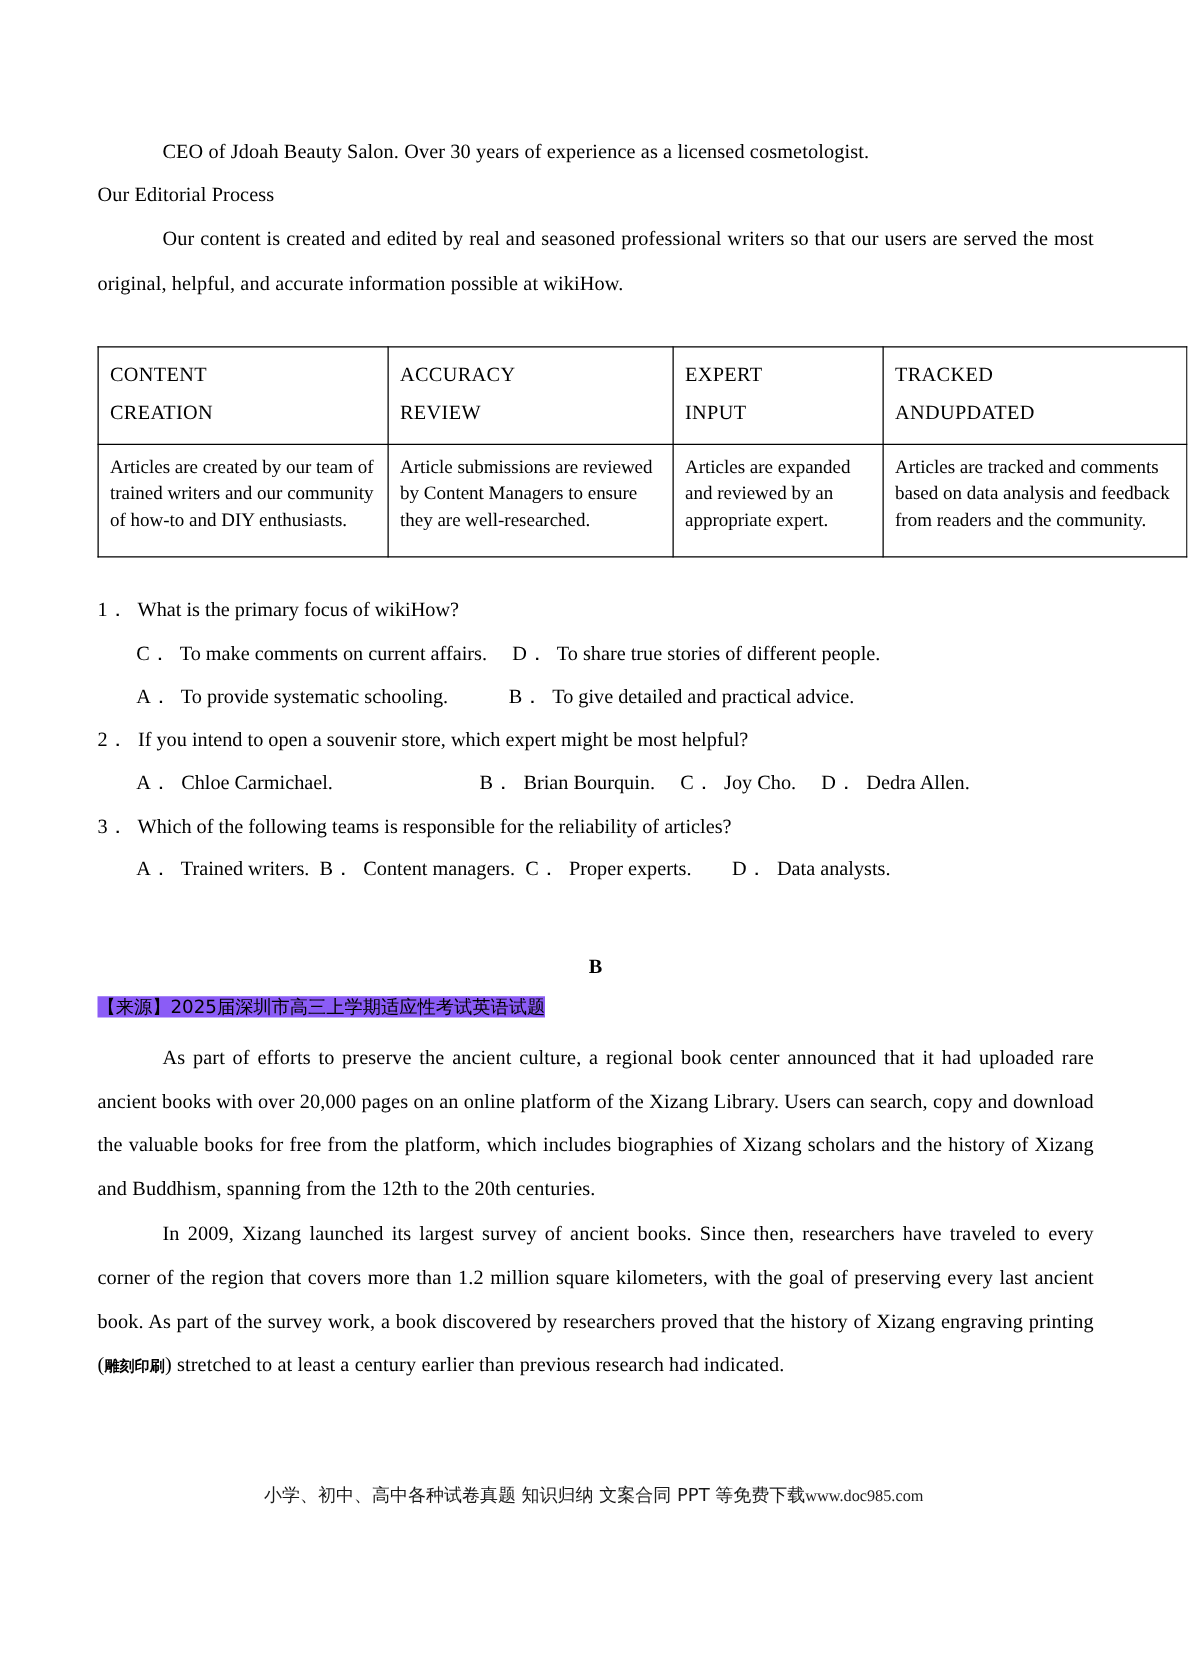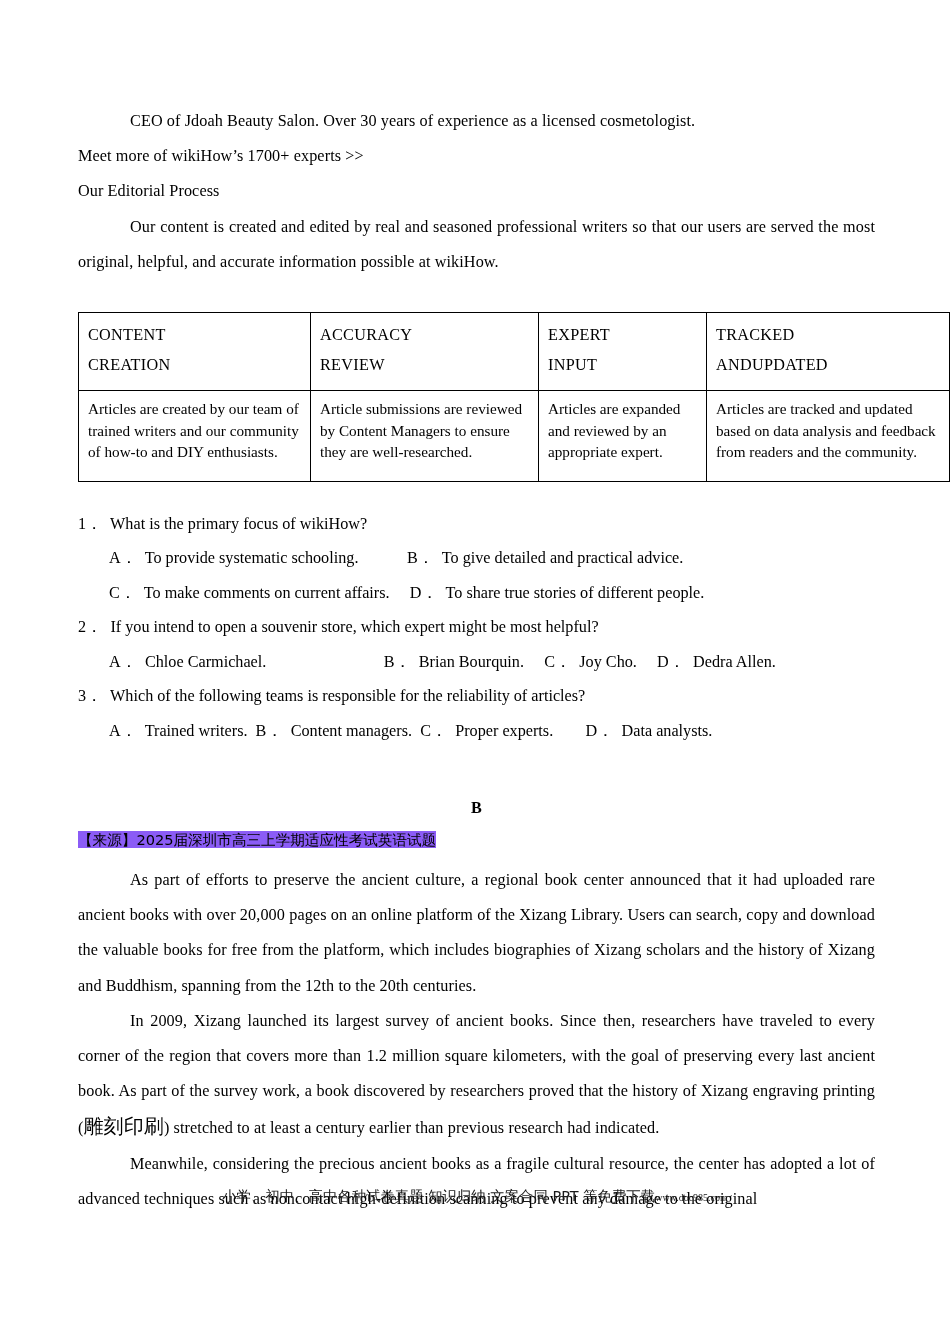--- a/index.html
+++ b/index.html
@@ -103,54 +103,54 @@
     font-size: 16.2px;
     line-height: 28px;
   }
   .hl {
     background: #8b5cf6;
     font-family: "DejaVu Sans", "Liberation Sans", sans-serif;
     font-size: 14.6px;
   }
   .cn {
     font-family: "DejaVu Sans", "Liberation Sans", sans-serif;
-    font-size: 20px;
+    font-size: 12px;
+    font-weight: bold;
   }
   .body-b { margin-top: 9px; }
   .body-b p.para { margin: 0; }
 
   
   .footer {
     position: absolute;
     left: 0;
     top: 1187px;
     width: 950px;
     text-align: center;
     font-size: 14.6px;
     color: #1a1a1a;
   }
   .footer .cnfoot {
     font-family: "DejaVu Sans", "Liberation Sans", sans-serif;
     font-size: 14.4px;
   }
   .footer .url {
     font-family: "Liberation Serif", "DejaVu Serif", serif;
-    font-size: 10px;
+    font-size: 13px;
   }
 </style>
 </head>
 <body>
 
 <div class="page">
 
   <div class="content">
 
     <div>
       <p class="para indent">CEO of Jdoah Beauty Salon. Over 30 years of experience as a licensed cosmetologist.</p>
-      <p class="para noindent">Meet more of wikiHow’s 1700+ experts &gt;&gt;</p>
       <p class="para noindent">Our Editorial Process</p>
       <p class="para indent">Our content is created and edited by real and seasoned professional writers so that our users are served the most original, helpful, and accurate information possible at wikiHow.</p>
     </div>
 
     <table class="wiki-table">
       <tbody>
           <tr>
         <td class="col1 hdr">
           <span>CONTENT</span>
           <span class="l2">CREATION</span>
@@ -165,48 +165,47 @@
         </td>
         <td class="col4 hdr">
           <span>TRACKED</span>
           <span class="l2">ANDUPDATED</span>
         </td>
       </tr>
       <tr>
         <td class="col1 body-cell">Articles are created by our team of trained  writers and our community of how-to and DIY enthusiasts.</td>
         <td class="col2 body-cell">Article submissions are reviewed by Content Managers to ensure they are well-researched.</td>
         <td class="col3 body-cell">Articles are expanded and reviewed by an appropriate expert.</td>
-        <td class="col4 body-cell">Articles are tracked and updated based on data analysis and feedback from readers and the community.</td>
+        <td class="col4 body-cell">Articles are tracked and comments based on data analysis and feedback from readers and the community.</td>
       </tr>
     </tbody>
       </table>
 
     <div class="questions">
 
       <p class="q-stem">1．  What is the primary focus of wikiHow?</p>
+      <p class="q-opts">C．  To make comments on current affairs.     D．  To share true stories of different people.</p>
       <p class="q-opts">A．  To provide systematic schooling.            B．  To give detailed and practical advice.</p>
-      <p class="q-opts">C．  To make comments on current affairs.     D．  To share true stories of different people.</p>
 
       <p class="q-stem">2．  If you intend to open a souvenir store, which expert might be most helpful?</p>
       <p class="q-opts">A．  Chloe Carmichael.                             B．  Brian Bourquin.     C．  Joy Cho.     D．  Dedra Allen.</p>
 
       <p class="q-stem">3．  Which of the following teams is responsible for the reliability of articles?</p>
       <p class="q-opts">A．  Trained writers.  B．  Content managers.  C．  Proper experts.        D．  Data analysts.</p>
     </div>
 
     <p class="sec-title">B</p>
 
     <p class="source-line"><span class="hl">【来源】2025届深圳市高三上学期适应性考试英语试题</span></p>
 
     <div class="body-b">
       <p class="para indent">As part of efforts to preserve the ancient culture, a regional book center announced that it had uploaded rare ancient books with over 20,000 pages on an online platform of the Xizang Library. Users can search, copy and download the valuable books for free from the platform, which includes biographies of Xizang scholars and the history of Xizang and Buddhism, spanning from the 12th to the 20th centuries.</p>
 
       <p class="para indent"><span>In 2009, Xizang launched its largest survey of ancient books. Since then, researchers have traveled to every corner of the region that covers more than 1.2 million square kilometers, with the goal of preserving every last ancient book. As part of the survey work, a book discovered by researchers proved that the history of Xizang engraving printing (</span><span class="cn">雕刻印刷</span><span>) stretched to at least a century earlier than previous research had indicated.</span></p>
 
-      <p class="para indent">Meanwhile, considering the precious ancient books as a fragile cultural resource, the center has adopted a lot of advanced techniques such as noncontact high-definition scanning to prevent any damage to the original</p>
     </div>
 
   </div>
 
   <div class="footer">
     <span class="cnfoot">小学、初中、高中各种试卷真题 知识归纳 文案合同 PPT 等免费下载</span><span class="url">www.doc985.com</span>
   </div>
 
 </div>
 

